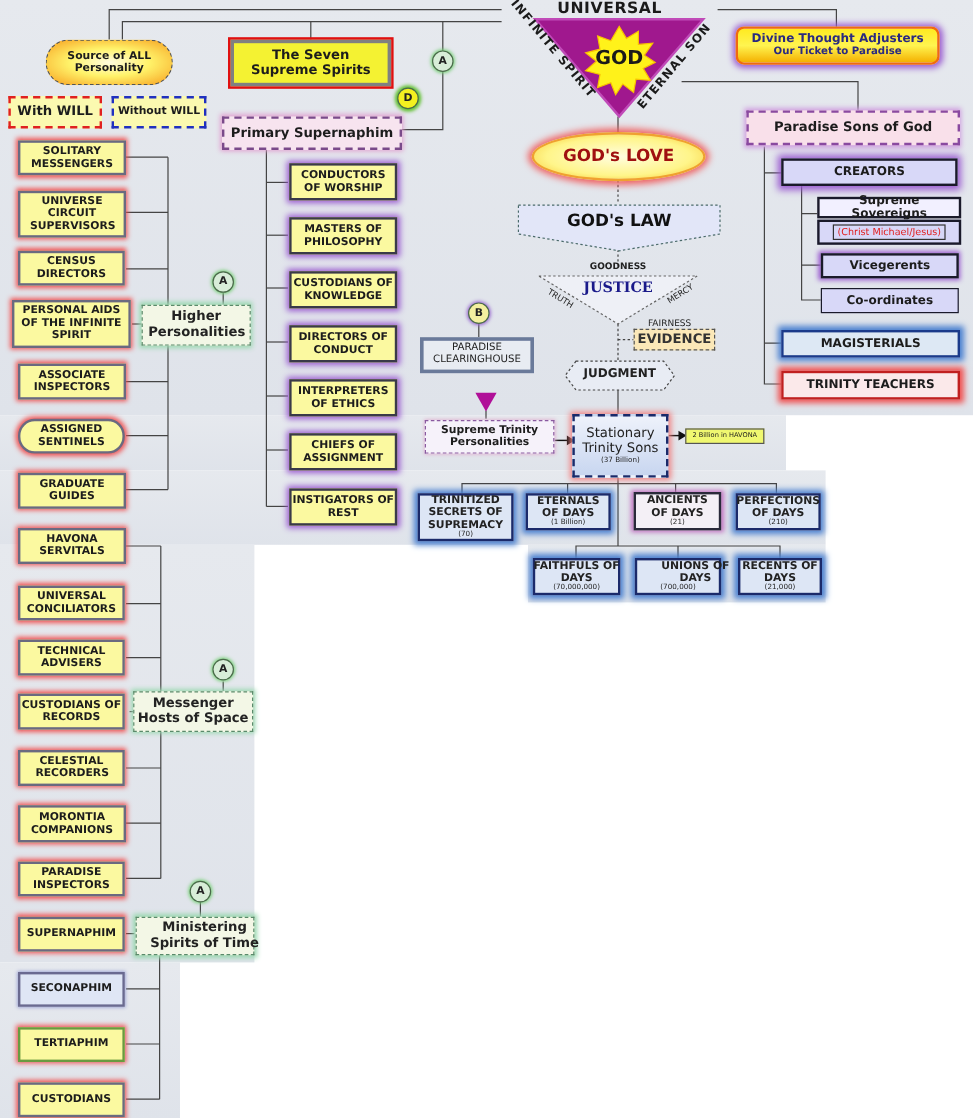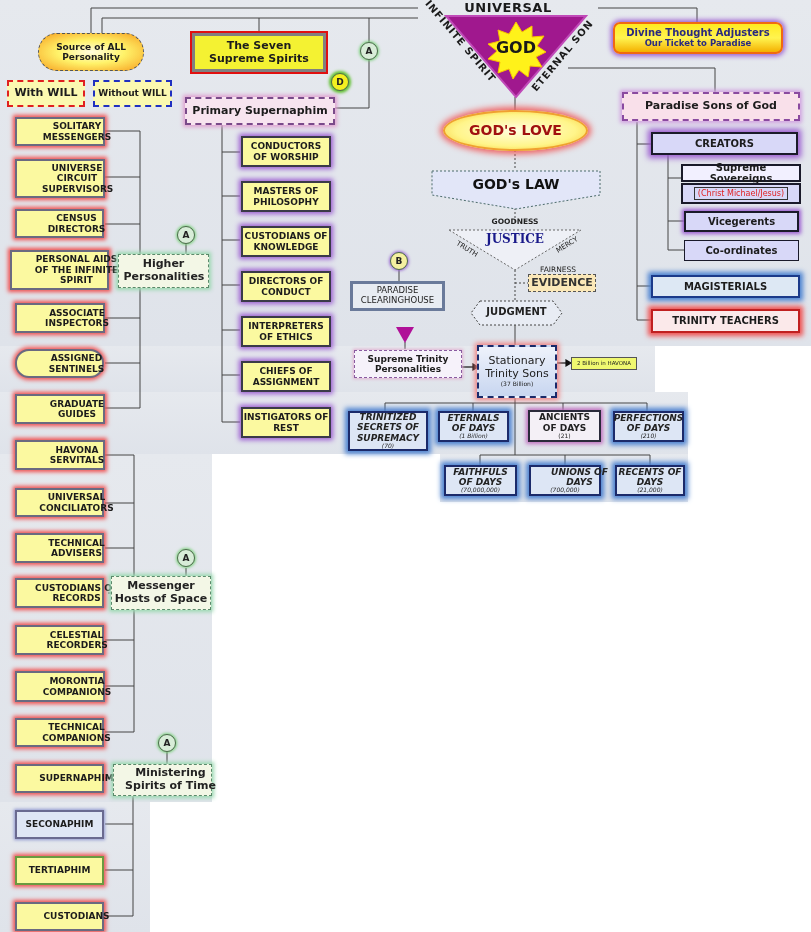--- a/index.html
+++ b/index.html
@@ -1,22 +1,22 @@
 <!DOCTYPE html>
 <html><head>
 <meta charset="utf-8">
 <style>
   * { box-sizing: border-box; margin: 0; padding: 0; }
   body { width: 811px; height: 932px; position: relative; background: #ffffff; overflow: hidden; font-family: "DejaVu Sans", sans-serif; }
   .bg { position: absolute; background: linear-gradient(180deg, #e6e9ee 0%, #dfe3ea 100%); }
   svg.lines { position: absolute; left: 0; top: 0; width: 811px; height: 932px; pointer-events: none; }
   .node { position: absolute; display: flex; flex-direction: column; align-items: center; justify-content: center; text-align: center; font-weight: bold; color: #1c1c1c; line-height: 1.15; }
-  .yel { background: #fbf9a0; border: 2px solid #6a6a80; box-shadow: 0 0 4px 2px #f05050; font-size: 9px; padding-left: 34px; }
+  .yel { background: #fbf9a0; border: 2px solid #6a6a80; box-shadow: 0 0 4px 2px #f05050; font-size: 9px; }
   .yelp { background: #fbf9a0; border: 2px solid #3a3a48; box-shadow: 0 0 5px 2px #9a5ad0; font-size: 9px; }
-  .blue-d { background: #dde6f5; border: 2px solid #1b2a6a; box-shadow: 0 0 5px 3px #4a80d0; font-size: 9px; color: #222; font-style: italic; }
+  .blue-d { background: #dde6f5; border: 2px solid #1b2a6a; box-shadow: 0 0 5px 3px #4a80d0; font-size: 9px; color: #222; }
   .circ { position: absolute; width: 18px; height: 18px; border-radius: 50%; background: #d8edd8; border: 1px solid #4a6a4a; box-shadow: 0 0 3px 1px #7ad07a; font-size: 9px; font-weight: bold; display: flex; align-items: center; justify-content: center; color: #222; }
   .green-label { background: #f3f7e6; border: 1px dashed #5a8a6a; box-shadow: 0 0 4px 2px #9ad8b0; font-size: 11px; color: #222; }
   .sub { font-size: 6px; font-weight: normal; }
 </style>
 </head>
 <body>
 
 <div class="bg" style="left:0;top:0;width:811px;height:346px;"></div>
 <div class="bg" style="left:0;top:346px;width:655px;height:46px;"></div>
 <div class="bg" style="left:0;top:392px;width:688px;height:62px;"></div>
@@ -201,21 +201,21 @@
   <div class="node yel" style="left:15px;top:578px;width:89px;height:30px;">
       <span style="width:85px;">CUSTODIANS OF RECORDS</span>
     </div>
   <div class="node yel" style="left:15px;top:625px;width:89px;height:30px;">
       <span style="width:60px;">CELESTIAL RECORDERS</span>
     </div>
   <div class="node yel" style="left:15px;top:671px;width:90px;height:31px;">
       <span style="width:80px;">MORONTIA COMPANIONS</span>
     </div>
   <div class="node yel" style="left:15px;top:718px;width:89px;height:29px;">
-      <span style="width:80px;">TECHNICAL COMPANIONS</span>
+      <span style="width:80px;">PARADISE INSPECTORS</span>
     </div>
 </div>
 <div class="circ" style="left:177px;top:549px;">
     <span>A</span>
   </div>
 <div class="node green-label" style="left:111px;top:576px;width:100px;height:34px;">
     <span style="width:95px;">Messenger Hosts of Space</span>
   </div>
 
 <div>
@@ -339,21 +339,21 @@
       <span class="sub">(21)</span>
     </div>
   <div class="node blue-d" style="left:613px;top:411px;width:71px;height:31px;">
       <span style="width:70px;">PERFECTIONS OF DAYS</span>
       <span class="sub">(210)</span>
     </div>
 </div>
 
 <div>
   <div class="node blue-d" style="left:444px;top:465px;width:73px;height:31px;">
-      <span style="width:70px;">FAITHFULS OF DAYS</span>
+      <span style="width:86px;">FAITHFULS OF DAYS</span>
       <span class="sub">(70,000,000)</span>
     </div>
   <div class="node blue-d" style="left:529px;top:465px;width:72px;height:31px;">
       <span style="width:75px;margin-left:29px;">UNIONS OF DAYS</span>
       <span class="sub">(700,000)</span>
     </div>
   <div class="node blue-d" style="left:615px;top:465px;width:70px;height:31px;">
       <span style="width:65px;">RECENTS OF DAYS</span>
       <span class="sub">(21,000)</span>
     </div>

